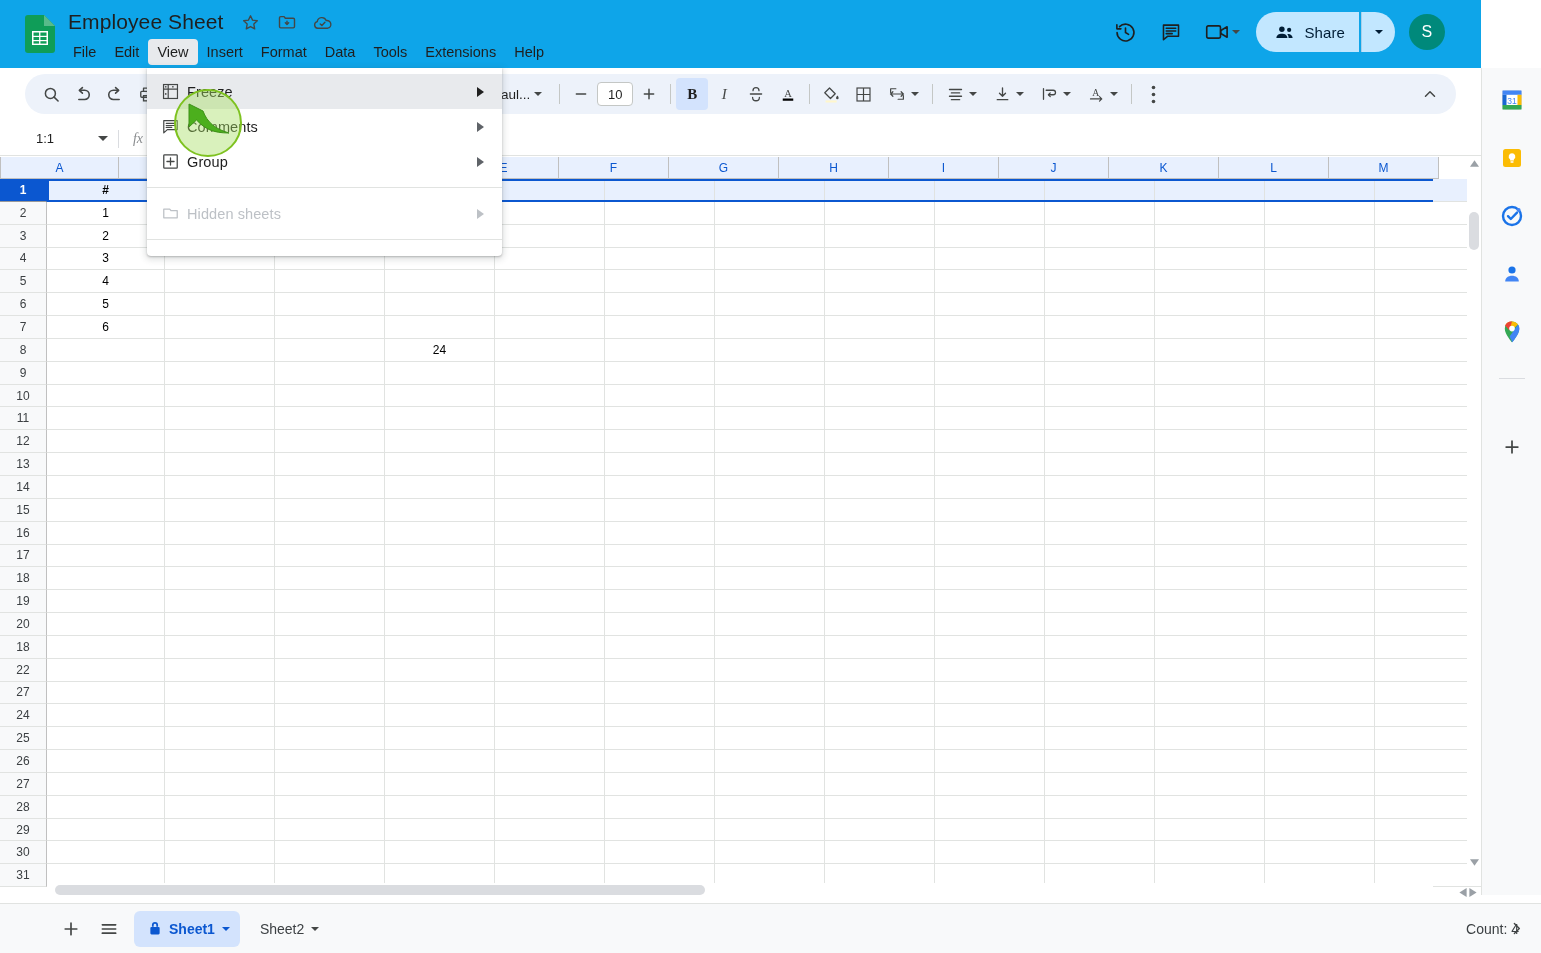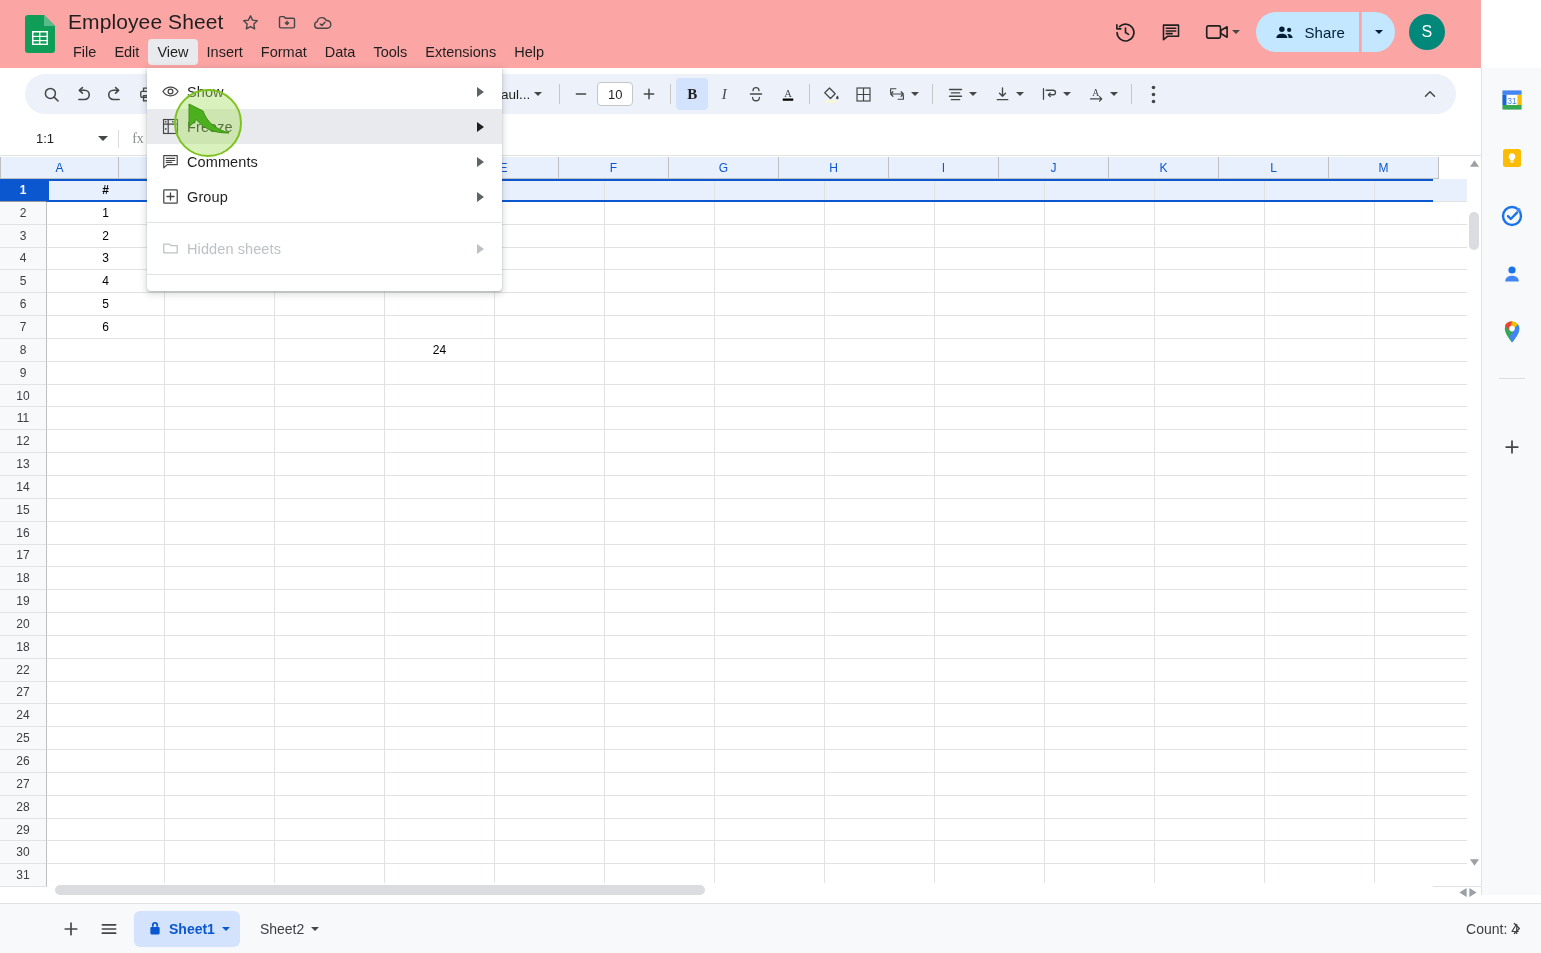--- a/index.html
+++ b/index.html
@@ -7,21 +7,21 @@
     margin: 0; padding: 0;
     width: 1541px; height: 953px;
     overflow: hidden;
     font-family: "Liberation Sans", sans-serif;
     background: #ffffff;
     -webkit-font-smoothing: antialiased;
   }
   .app { position: relative; width: 1541px; height: 953px; background: #fff; }
 
   
-  .header { position: absolute; left:0; top:0; width: 1481px; height: 68px; background:#fca5a5; }
+  .header { position: absolute; left:0; top:0; width: 1481px; height: 68px; background:#0ea5e9; }
   .doc-logo {
     position:absolute; left:22px; top:14px; width:36px; height:40px;
     display:flex; align-items:center; justify-content:center;
   }
   .doc-logo svg { display:block; }
   .title-row { position:absolute; left:64px; top:8px; display:flex; align-items:center; gap:10px; }
   .doc-title {
     font-size:21px; color:#1f1f1f; letter-spacing:0.1px; padding:2px 4px;
     white-space:nowrap; font-weight:400;
   }
@@ -72,21 +72,21 @@
   }
   .caret { width:0;height:0;border-left:4px solid transparent;border-right:4px solid transparent;border-top:4px solid #444746; }
   .tb-collapse { margin-left:auto; }
 
   
   .formulabar { position:absolute; left:0; top:122px; width:1481px; height:34px; background:#fff;
                 display:flex; align-items:center; border-bottom:1px solid #e1e3e1; }
   .namebox { width:90px; height:34px; display:flex; align-items:center; justify-content:center; font-size:13px; color:#1f1f1f; }
   .namebox-caret { width:26px; height:34px; display:flex; align-items:center; justify-content:center; cursor:pointer; }
   .fb-sep { width:1px; height:18px; background:#dadce0; margin:0 8px 0 2px; }
-  .fx { font-size:14px; color:#8a8d8f; font-family:"Liberation Serif", serif; width:22px; text-align:center;}
+  .fx { font-size:14px; color:#8a8d8f; font-family:"Liberation Serif", serif; font-style:italic; width:22px; text-align:center;}
   .fb-input { flex:1; height:34px; font-size:13px; color:#1f1f1f; display:flex; align-items:center; padding-left:10px; }
 
   
   .gridwrap { position:absolute; left:0; top:157px; width:1481px; height:740px; overflow:hidden; background:#fff; }
   .colhdr { position:absolute; left:0; top:0; height:22px; width:1433px; display:flex; }
   .corner { width:47px; height:22px; background:#f8f9fa; border-right:1px solid #c0c0c0; border-bottom:1px solid #c0c0c0; }
   .colcell {
     height:22px; background:#e8f0fe; color:#0b57d0; font-size:12px;
     display:flex; align-items:center; justify-content:center;
     border-right:1px solid #c0c0c0; border-bottom:1px solid #c0c0c0;
@@ -1018,30 +1018,20 @@
     </div>
     <div class="rail-div"></div>
     <div class="rail-ico" style="margin-top:26px;">
       <svg width="20" height="20" viewBox="0 0 24 24" stroke="#444746" stroke-width="2.1" stroke-linecap="round">
           <path d="M12 5v14M5 12h14"></path>
         </svg>
     </div>
   </div>
 
   <div class="dropdown">
-    <div class="dd-item">
-      <span class="dd-ico">
-        <svg width="19" height="19" viewBox="0 0 24 24" fill="none" stroke="#444746" stroke-width="1.6">
-          <path d="M2.5 12S6 6.5 12 6.5 21.5 12 21.5 12 18 17.5 12 17.5 2.5 12 2.5 12z"></path>
-          <circle cx="12" cy="12" r="3"></circle>
-        </svg>
-      </span>
-      <span class="dd-label">Show</span>
-      <span class="dd-arrow"></span>
-    </div>
 
     <div class="dd-item hl">
       <span class="dd-ico">
         <svg width="19" height="19" viewBox="0 0 24 24" fill="none" stroke="#444746" stroke-width="1.5">
           <rect x="3.2" y="3.2" width="17.6" height="17.6"></rect>
           <path d="M9.1 3.2v17.6M3.2 9.1h17.6"></path>
           <circle cx="6" cy="6" r="1.1" fill="#444746" stroke="none"></circle>
           <circle cx="6" cy="15" r="1.1" fill="#444746" stroke="none"></circle>
           <circle cx="15" cy="6" r="1.1" fill="#444746" stroke="none"></circle>
         </svg>

